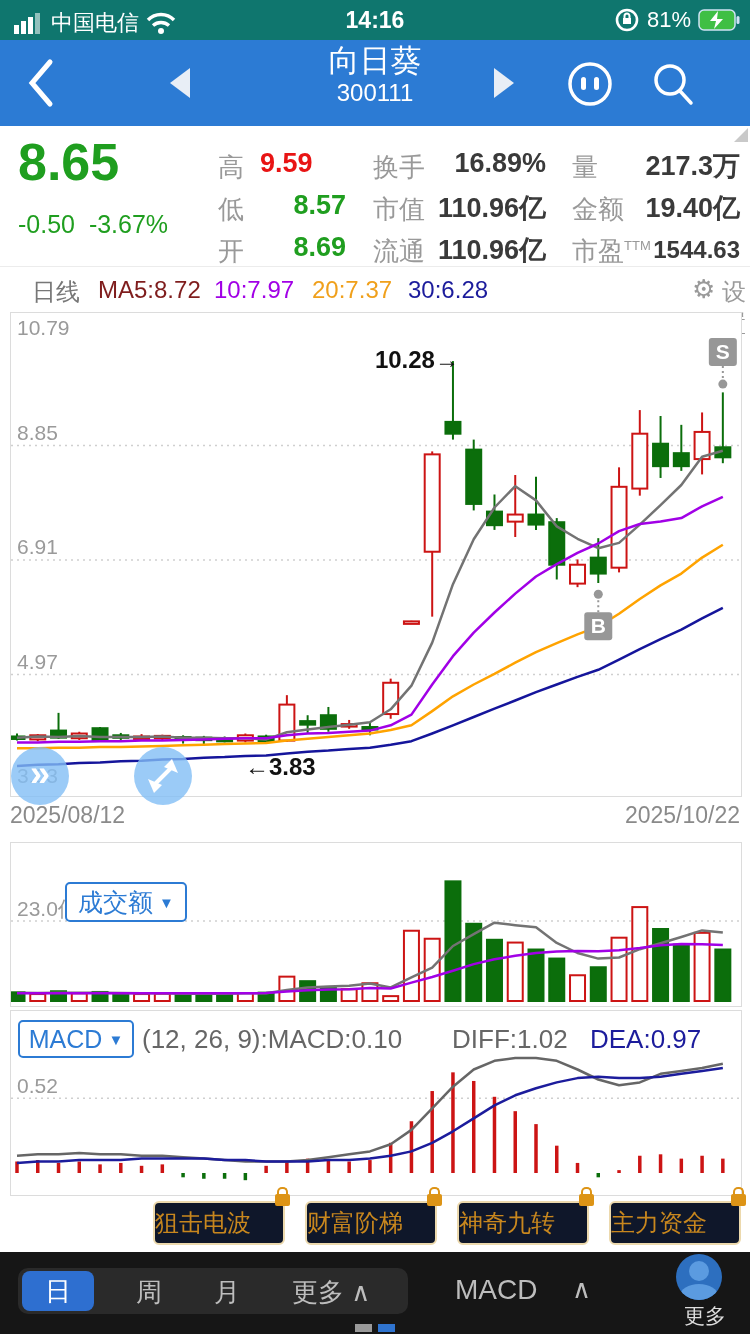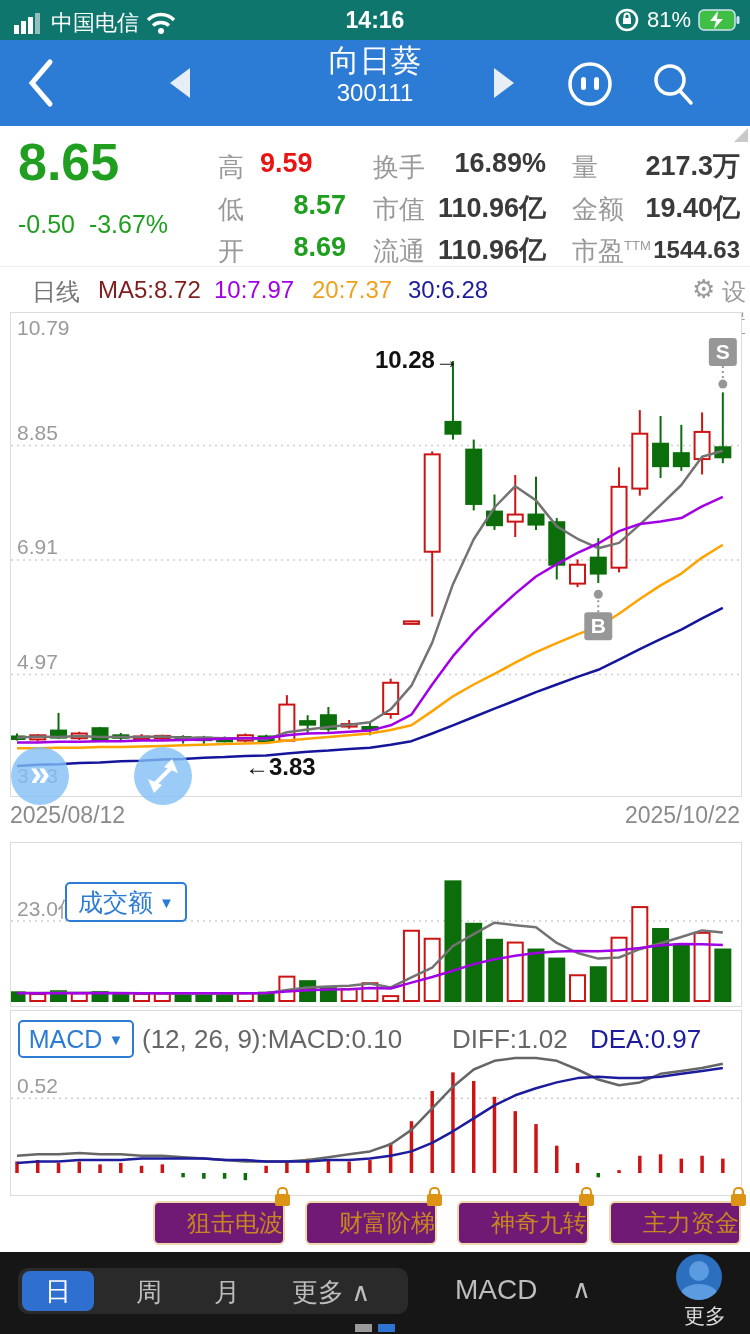--- a/index.html
+++ b/index.html
@@ -33,22 +33,22 @@
   .dates{left:10px;top:798px;width:730px;height:34px;color:#8a8a8a;font-size:23px;}
   .ctrl-circle{width:58px;height:58px;border-radius:50%;background:rgba(130,190,245,.8);
                color:#fff;text-align:center;line-height:54px;font-size:36px;font-weight:bold;}
   .pill-btn{border:2px solid #2c7bd4;border-radius:5px;color:#2c7bd4;background:#fff;
             font-size:25px;display:flex;align-items:center;justify-content:center;gap:6px;}
   .m-txt{top:1024px;font-size:26px;color:#666;}
   
   .chips{left:0;top:1197px;width:750px;height:55px;background:#fff;}
   .chip-gray{left:8px;top:6px;height:40px;padding:0 10px;background:#f1f1f1;border-radius:4px;
              color:#555;font-size:24px;display:flex;align-items:center;}
-  .chip-gold{top:4px;height:40px;width:128px;background:#701a75;border:2px solid #ecd9ad;border-radius:6px;
-             color:#c8871e;font-size:24px;display:flex;align-items:center;justify-content:flex-end;}
+  .chip-gold{top:4px;height:40px;width:128px;background:#0f172a;border:2px solid #ecd9ad;border-radius:6px;
+             color:#c8871e;font-size:24px;display:flex;align-items:center;justify-content:flex-start;}
   .lock{position:absolute;top:-9px;right:-7px;width:15px;height:12px;background:#dd9416;border-radius:2px;}
   .lock:before{content:"";position:absolute;top:-7px;left:2px;width:7px;height:7px;
                border:2.5px solid #dd9416;border-bottom:none;border-radius:5px 5px 0 0;}
   
   .nav{left:0;top:1252px;width:750px;height:82px;background:#161616;color:#bdbdbd;}
   .nav-pill{left:18px;top:16px;width:390px;height:46px;background:#2a2a2a;border-radius:10px;}
   .nav-item{position:absolute;top:7px;font-size:26px;}
   .nav-sel{left:4px;top:3px;width:72px;height:40px;background:#2e6fd0;border-radius:8px;color:#fff;
            text-align:center;line-height:40px;font-size:26px;}
   .avatar{right:28px;top:2px;width:46px;height:46px;border-radius:50%;background:#2d6fbf;overflow:hidden;}

